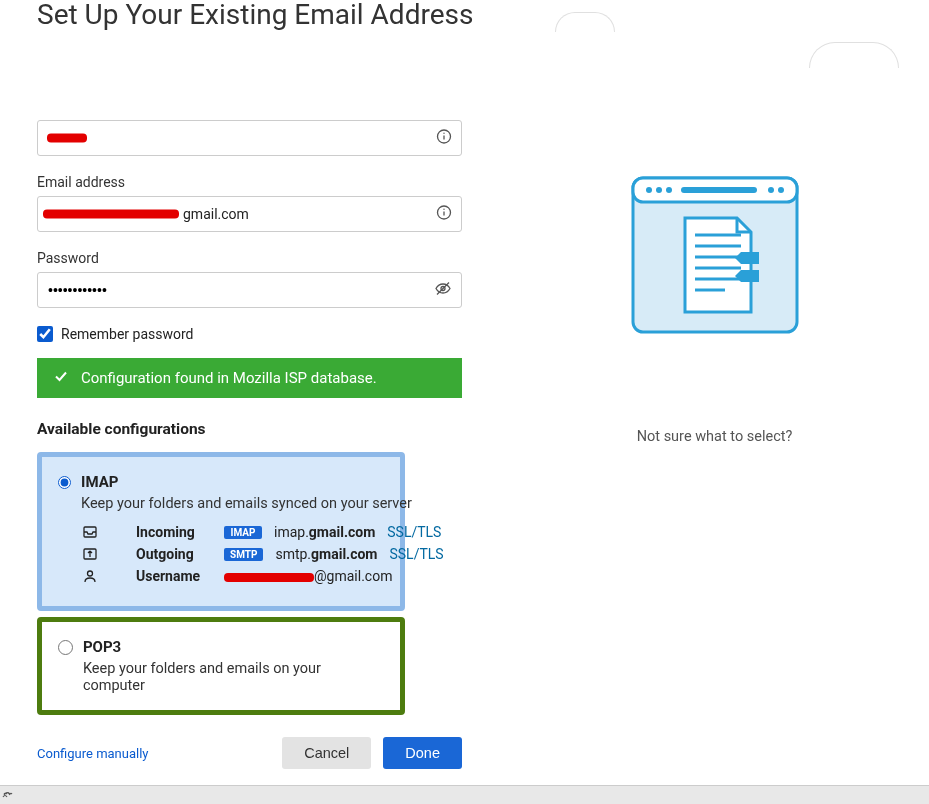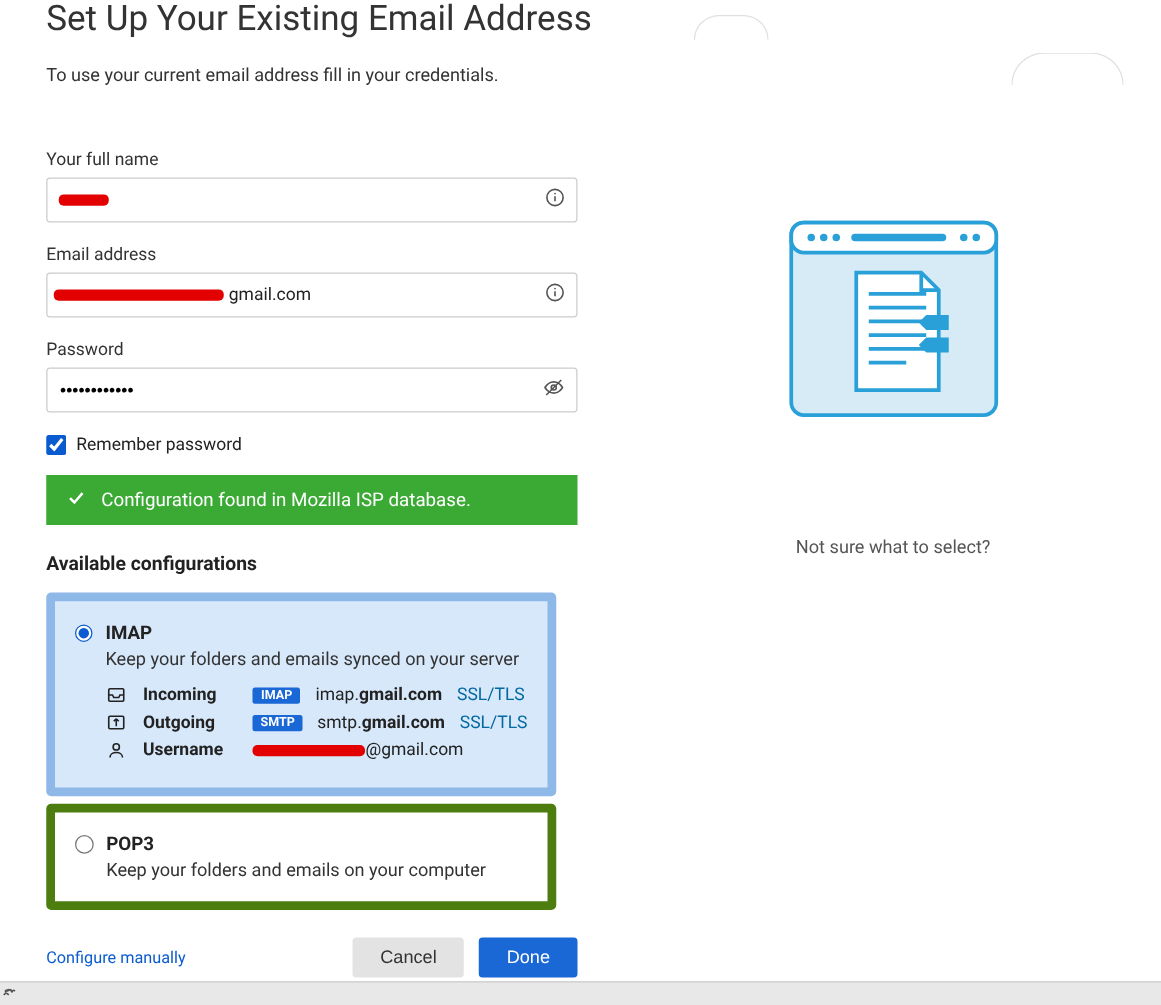--- a/index.html
+++ b/index.html
@@ -104,22 +104,22 @@
       gap: 12px;
       font-size: 15px;
       margin-bottom: 22px;
     }
     .avail-title {
       font-size: 15.5px;
       font-weight: 700;
       margin-bottom: 14px;
     }
     .config-card {
-      width: 408px;
-      border: 7px solid #4d7c0f;
+      width: 368px;
+      border: 5px solid #4d7c0f;
       border-radius: 4px;
       padding: 16px;
       margin-bottom: 6px;
     }
     .config-card.selected {
       background: #d7e8fa;
       border-color: #8db8e8;
     }
     .config-header {
       display: flex;
@@ -145,21 +145,21 @@
     }
     .config-rows { margin-left: -25px; padding-left: 25px; }
     .config-row {
       display: flex;
       align-items: center;
       gap: 12px;
       font-size: 14px;
       margin-bottom: 6px;
     }
     .row-icon { width: 18px; display:flex; justify-content:center; }
-    .row-label { font-weight: 700; min-width: 76px; }
+    .row-label { font-weight: 700; min-width: 76px; margin-left: 25px; }
     .proto-badge {
       display: inline-block;
       background: #1a67d6;
       color: #fff;
       font-size: 10px;
       font-weight: 700;
       padding: 1px 6px;
       border-radius: 2px;
       min-width: 38px;
       text-align: center;
@@ -231,25 +231,24 @@
       background: #fff;
     }
   </style>
 </head>
 <body>
 
 <div class="page">
   <div class="left">
     <h1>Set Up Your Existing Email Address</h1>
     <div class="desc">
-      <span>To use your current email address fill in your credentials.</span><br>
+      <br>
     </div>
 
     <div class="field-group">
-      <label class="field-label">Your full name</label>
       <div class="field-wrap">
         <input class="field-input" type="text" style="">
         <span class="redacted" style="left:10px;width:40px;"></span>
         <span class="field-icon">
           <svg width="16" height="16" viewBox="0 0 16 16" fill="none" stroke="#555" stroke-width="1.3">
               <circle cx="8" cy="8" r="6.5"></circle>
               <line x1="8" y1="7" x2="8" y2="11"></line>
               <circle cx="8" cy="4.8" r="0.7" fill="#555" stroke="none"></circle>
             </svg>
         </span>

